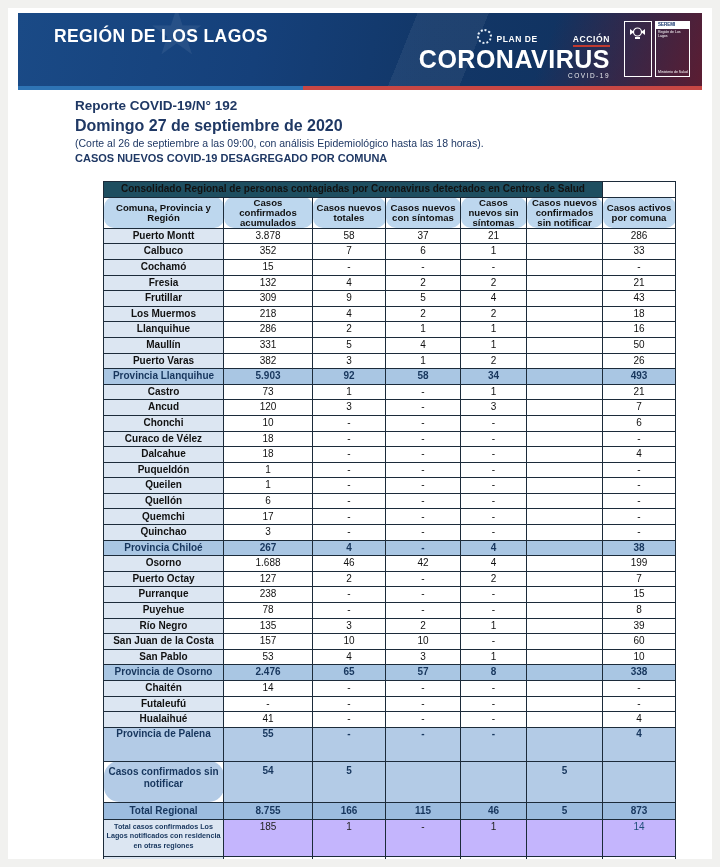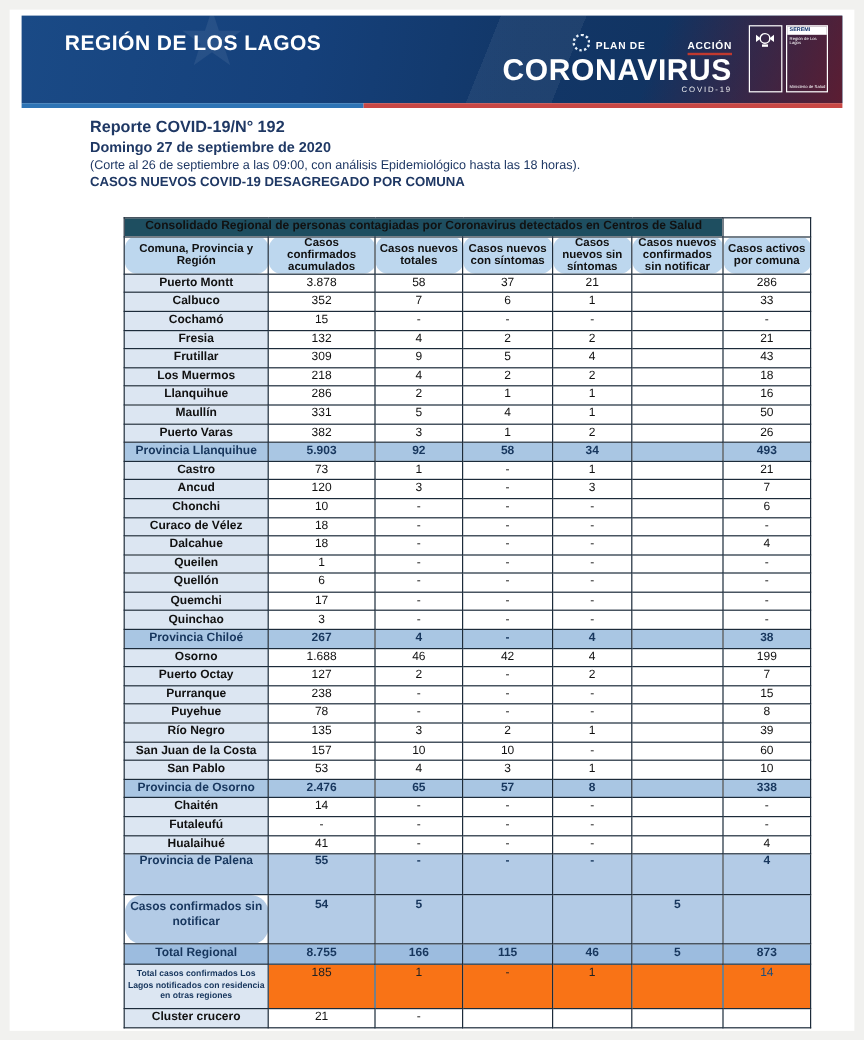--- a/index.html
+++ b/index.html
@@ -39,21 +39,21 @@
   .seremiblock{background:#fff;color:#10306a;font-size:4.5px;font-weight:bold;padding:1px 2px;line-height:1.1;}
   .regionline{font-size:3.5px;padding:1px 2px;line-height:1.2;}
   .ministry{position:absolute;left:2px;bottom:2px;font-size:3.5px;line-height:1.2;}
   .divider{position:absolute;left:10px;top:78px;width:684px;height:4px;display:flex;}
   .divider .dblue{width:285px;background:#2e74b5;}
   .divider .dred{flex:1;background:#c84744;}
 
   
   .intro{position:absolute;left:67px;top:90px;color:#1F3864;}
   .intro .t1{font-size:13.5px;font-weight:bold;line-height:1.25;}
-  .intro .t2{font-size:12px;font-weight:bold;line-height:1.35;}
+  .intro .t2{font-size:16px;font-weight:bold;line-height:1.35;}
   .intro .t3{font-size:10.5px;line-height:1.35;}
   .intro .t4{font-size:11px;font-weight:bold;line-height:1.45;}
 
   
   table.report{
     position:absolute;left:95px;top:173px;
     border-collapse:collapse;table-layout:fixed;
     font-size:10px;
   }
   table.report td{
@@ -64,21 +64,21 @@
   td.band{background:#1E4E60;color:#ffffff;font-weight:bold;font-size:10px;height:14px;}
   td.bandblank{background:#ffffff;}
   td.h{background:#BDD7EE;color:#17365D;font-weight:bold;font-size:9.6px;height:44px;line-height:1.18;padding:1px 2px;border-radius:10px;}
   td.c0{font-weight:bold;color:#1F4E79;background:#DCE6F2;font-size:10px;}
   tr.data td.v{background:#ffffff;}
   tr.subtotal td{background:#A9C6E3;font-weight:bold;color:#17365D;}
   tr.palena td{background:#B3CBE6;font-weight:bold;color:#17365D;height:32px;vertical-align:top;padding-top:1px;}
   tr.sinnotificar td{background:#B3CBE6;font-weight:bold;color:#17365D;height:36px;vertical-align:top;padding-top:4px;}
   tr.sinnotificar td.c0{line-height:1.25;border-radius:15px;}
   tr.totalregional td{background:#9CBCDF;font-weight:bold;color:#17365D;height:16px;}
-  tr.otras td{background:#f97316;height:34px;vertical-align:top;padding-top:2px;color:#222;}
+  tr.otras td{background:#c4b5fd;height:34px;vertical-align:top;padding-top:2px;color:#222;}
   tr.otras td.c0{background:#DCE6F2;font-size:7.2px;line-height:1.3;font-weight:bold;color:#17365D;}
   tr.otras td.v6{color:#1F4E79;}
   tr.cluster td{background:#ffffff;height:15px;}
   tr.cluster td.c0{background:#DCE6F2;}
 </style>
 </head>
 <body>
 
 <div class="page">
 
@@ -274,20 +274,29 @@
         <tr class="data">
           <td class="c0">Dalcahue</td>
           <td class="v v1">18</td>
           <td class="v v2">-</td>
           <td class="v v3">-</td>
           <td class="v v4">-</td>
           <td class="v v5"></td>
           <td class="v v6">4</td>
         </tr>
         <tr class="data">
+          <td class="c0">Puqueldón</td>
+          <td class="v v1">1</td>
+          <td class="v v2">-</td>
+          <td class="v v3">-</td>
+          <td class="v v4">-</td>
+          <td class="v v5"></td>
+          <td class="v v6">-</td>
+        </tr>
+        <tr class="data">
           <td class="c0">Queilen</td>
           <td class="v v1">1</td>
           <td class="v v2">-</td>
           <td class="v v3">-</td>
           <td class="v v4">-</td>
           <td class="v v5"></td>
           <td class="v v6">-</td>
         </tr>
         <tr class="data">
           <td class="c0">Quellón</td>

